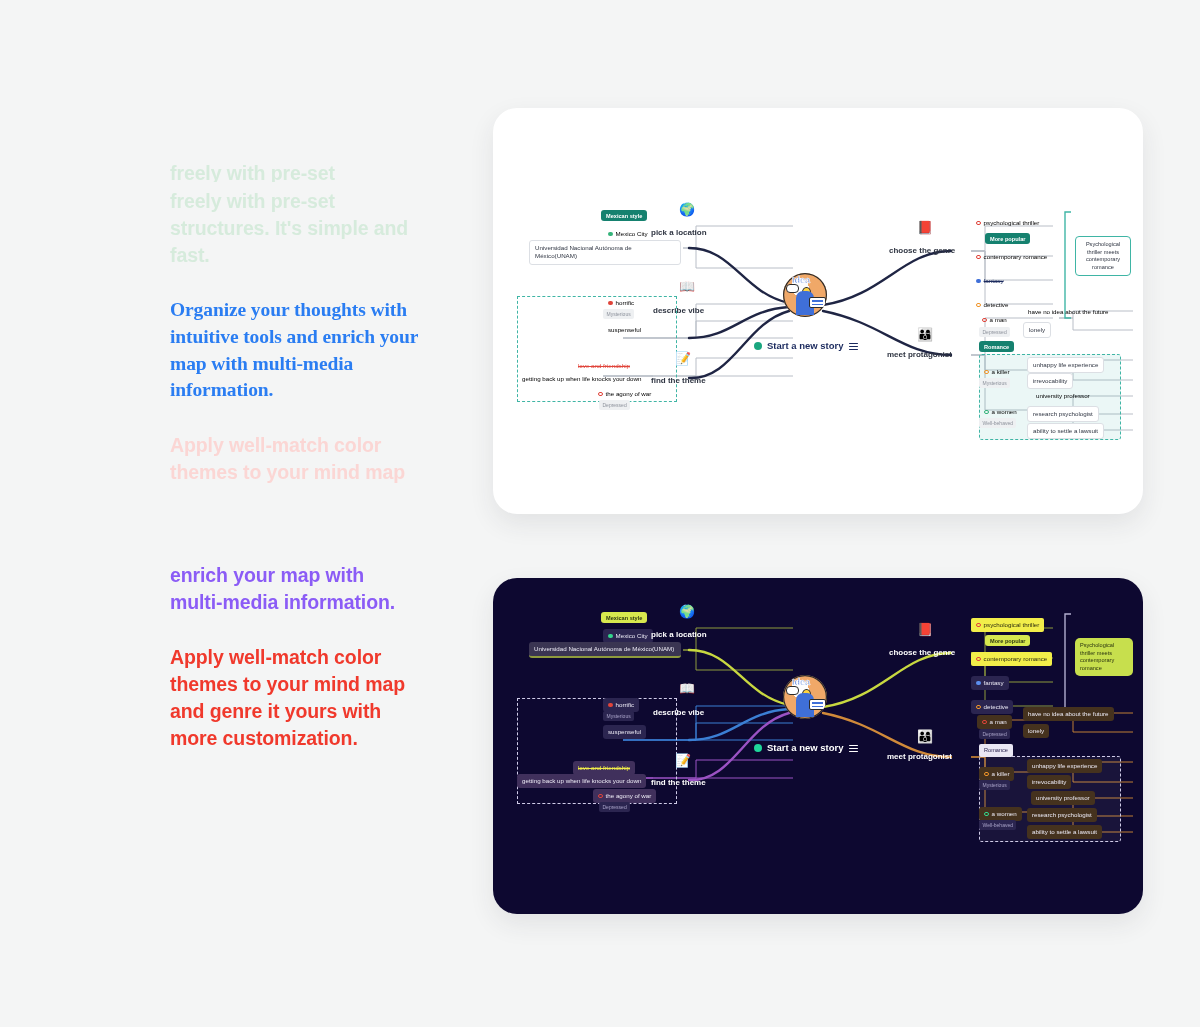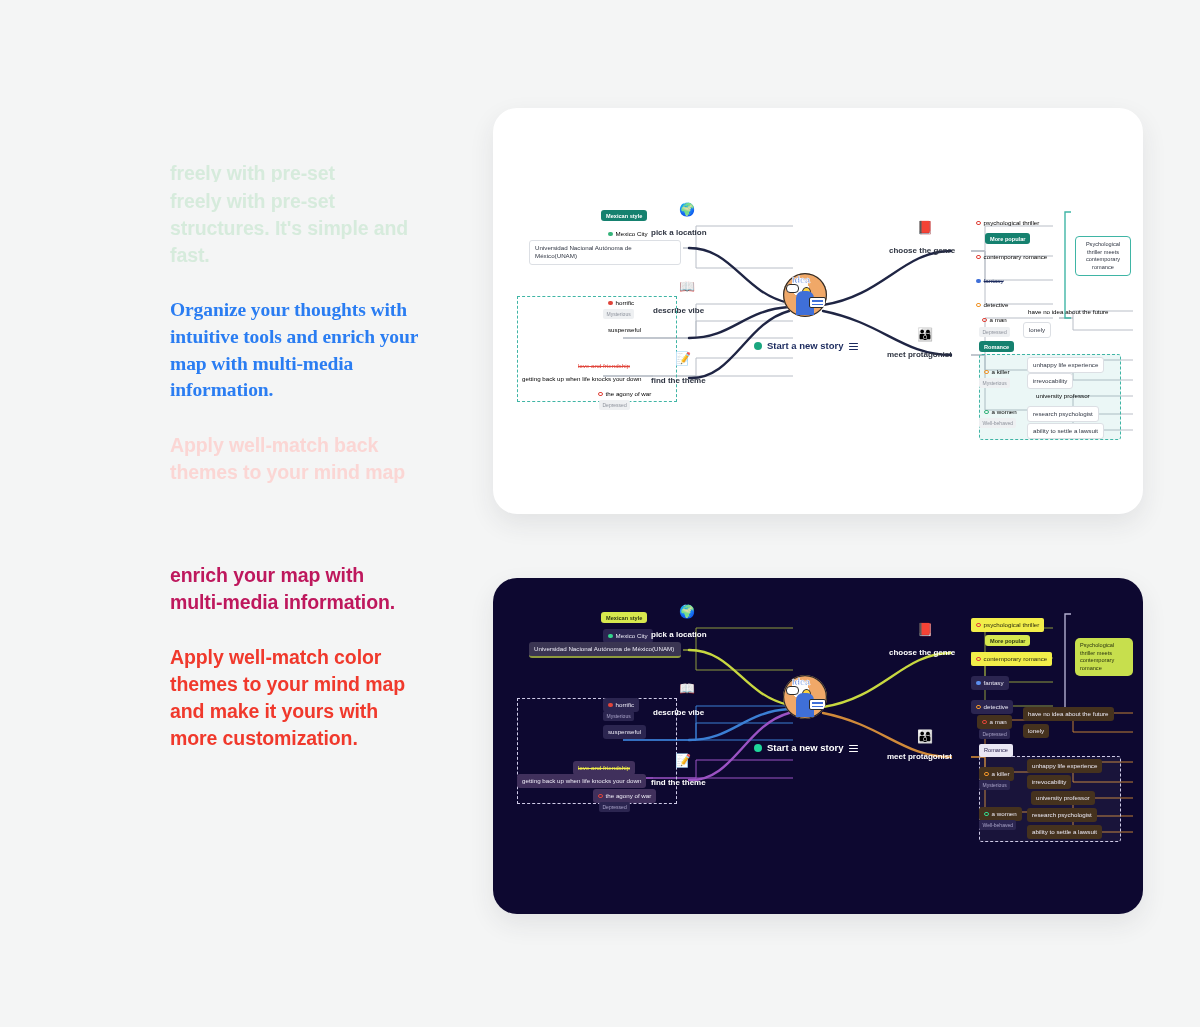--- a/index.html
+++ b/index.html
@@ -15,21 +15,21 @@
   .copy-col { position: absolute; left: 170px; width: 250px; }
   .copy-col.top { top: 160px; }
   .copy-col.bottom { top: 562px; }
   .copy-block {
     font-size: 19.5px; font-weight: 700; line-height: 1.38;
     letter-spacing: -0.1px; margin-bottom: 28px;
   }
   .copy-block.faded-green { color: #d6ebdc; }
   .copy-block.active-blue  { color: #2a7df2; font-family: Liberation Serif, serif; }
   .copy-block.faded-red    { color: #fbd6d4; }
-  .copy-block.faded-blue   { color: #be185d; }
+  .copy-block.faded-blue   { color: #8b5cf6; }
   .copy-block.active-red   { color: #f0392c; }
   .clip-top { height: 22px; overflow: hidden; }
 
   
   .card {
     position: absolute; border-radius: 24px;
     box-shadow: 0 10px 26px rgba(40,45,60,.09);
   }
   .card.light { left: 493px; top: 108px; width: 650px; height: 406px; background: #fff; }
   .card.dark  { left: 493px; top: 578px; width: 650px; height: 336px; background: #0d0830; }
@@ -113,26 +113,26 @@
 </style>
 </head>
 <body>
 
 <div class="page">
 
   <div class="copy-col top">
     <div class="copy-block faded-green clip-top">freely with pre-set structures. It's simple and fast.</div>
     <div class="copy-block faded-green" style="margin-top:-22px;">freely with pre-set structures. It's simple and fast.</div>
     <div class="copy-block active-blue">Organize your thoughts with intuitive tools and enrich your map with multi-media information.</div>
-    <div class="copy-block faded-red">Apply well-match back themes to your mind map</div>
+    <div class="copy-block faded-red">Apply well-match color themes to your mind map</div>
   </div>
 
   <div class="copy-col bottom">
     <div class="copy-block faded-blue">enrich your map with multi-media information.</div>
-    <div class="copy-block active-red">Apply well-match color themes to your mind map and make it yours with more customization.</div>
+    <div class="copy-block active-red">Apply well-match color themes to your mind map and genre it yours with more customization.</div>
   </div>
 
   <div class="card light">
     <div class="canvas light">
 
       <svg width="650" height="406">
         <g fill="none" stroke="#b9bec7" stroke-width="1">
           <path d="M190 140 H203 V160 H300"></path>
           <path d="M190 140 H203 V118 H300"></path>
           <path d="M130 230 H203 V196 H300"></path>

